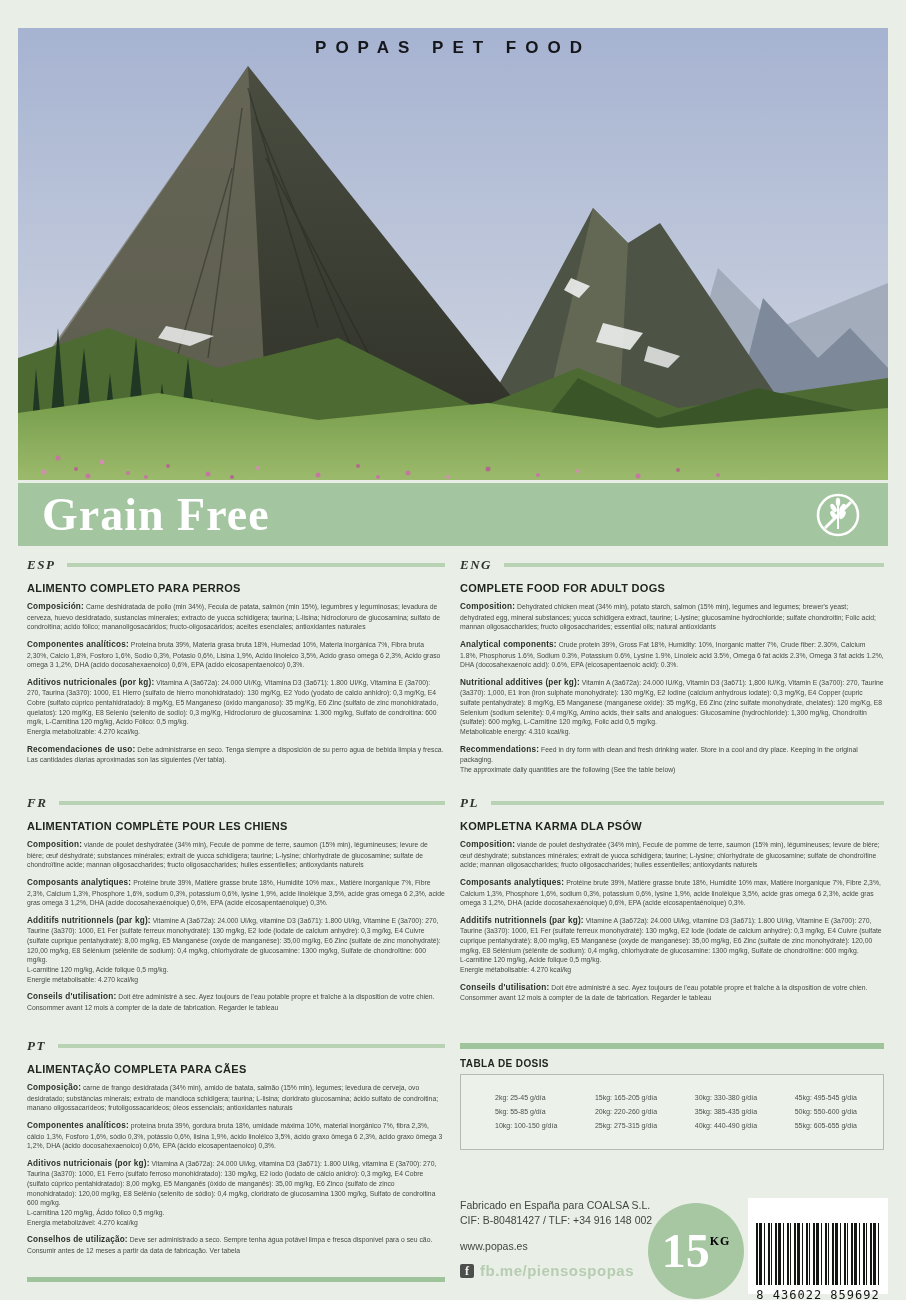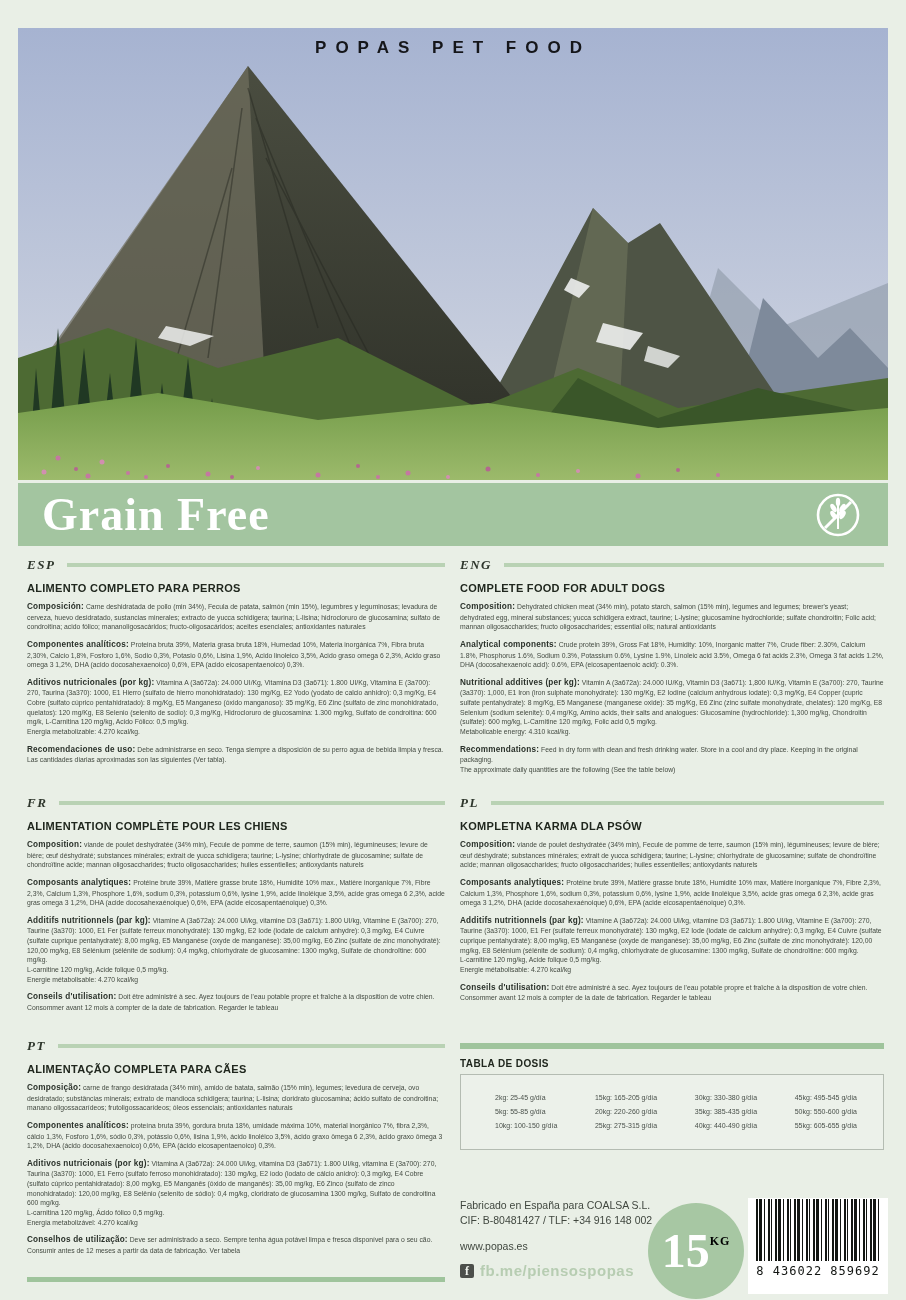--- a/index.html
+++ b/index.html
@@ -78,21 +78,21 @@
   .badge-num{
     font-family:"Liberation Serif", serif; font-weight:bold;
     font-size:48px; color:#ffffff; line-height:1;
   }
   .badge-unit{
     font-family:"Liberation Serif", serif; font-weight:bold;
     font-size:12px; color:#000000; vertical-align:22px; letter-spacing:1px;
   }
   .barcode{
     position:absolute; left:748px; top:1198px; width:140px; height:96px;
-    background:#ffffff; box-sizing:border-box; padding:1px 8px 4px 8px;
+    background:#ffffff; box-sizing:border-box; padding:25px 8px 4px 8px;
   }
   .bars{
     height:62px;
     background:repeating-linear-gradient(90deg,
       #121512 0 2px, #ffffff 2px 3px, #121512 3px 6px, #ffffff 6px 8px,
       #121512 8px 9px, #ffffff 9px 12px, #121512 12px 14px, #ffffff 14px 15px,
       #121512 15px 16px, #ffffff 16px 19px);
   }
   .digits{
     margin-top:3px; text-align:center; font-family:"DejaVu Sans Mono", monospace;

